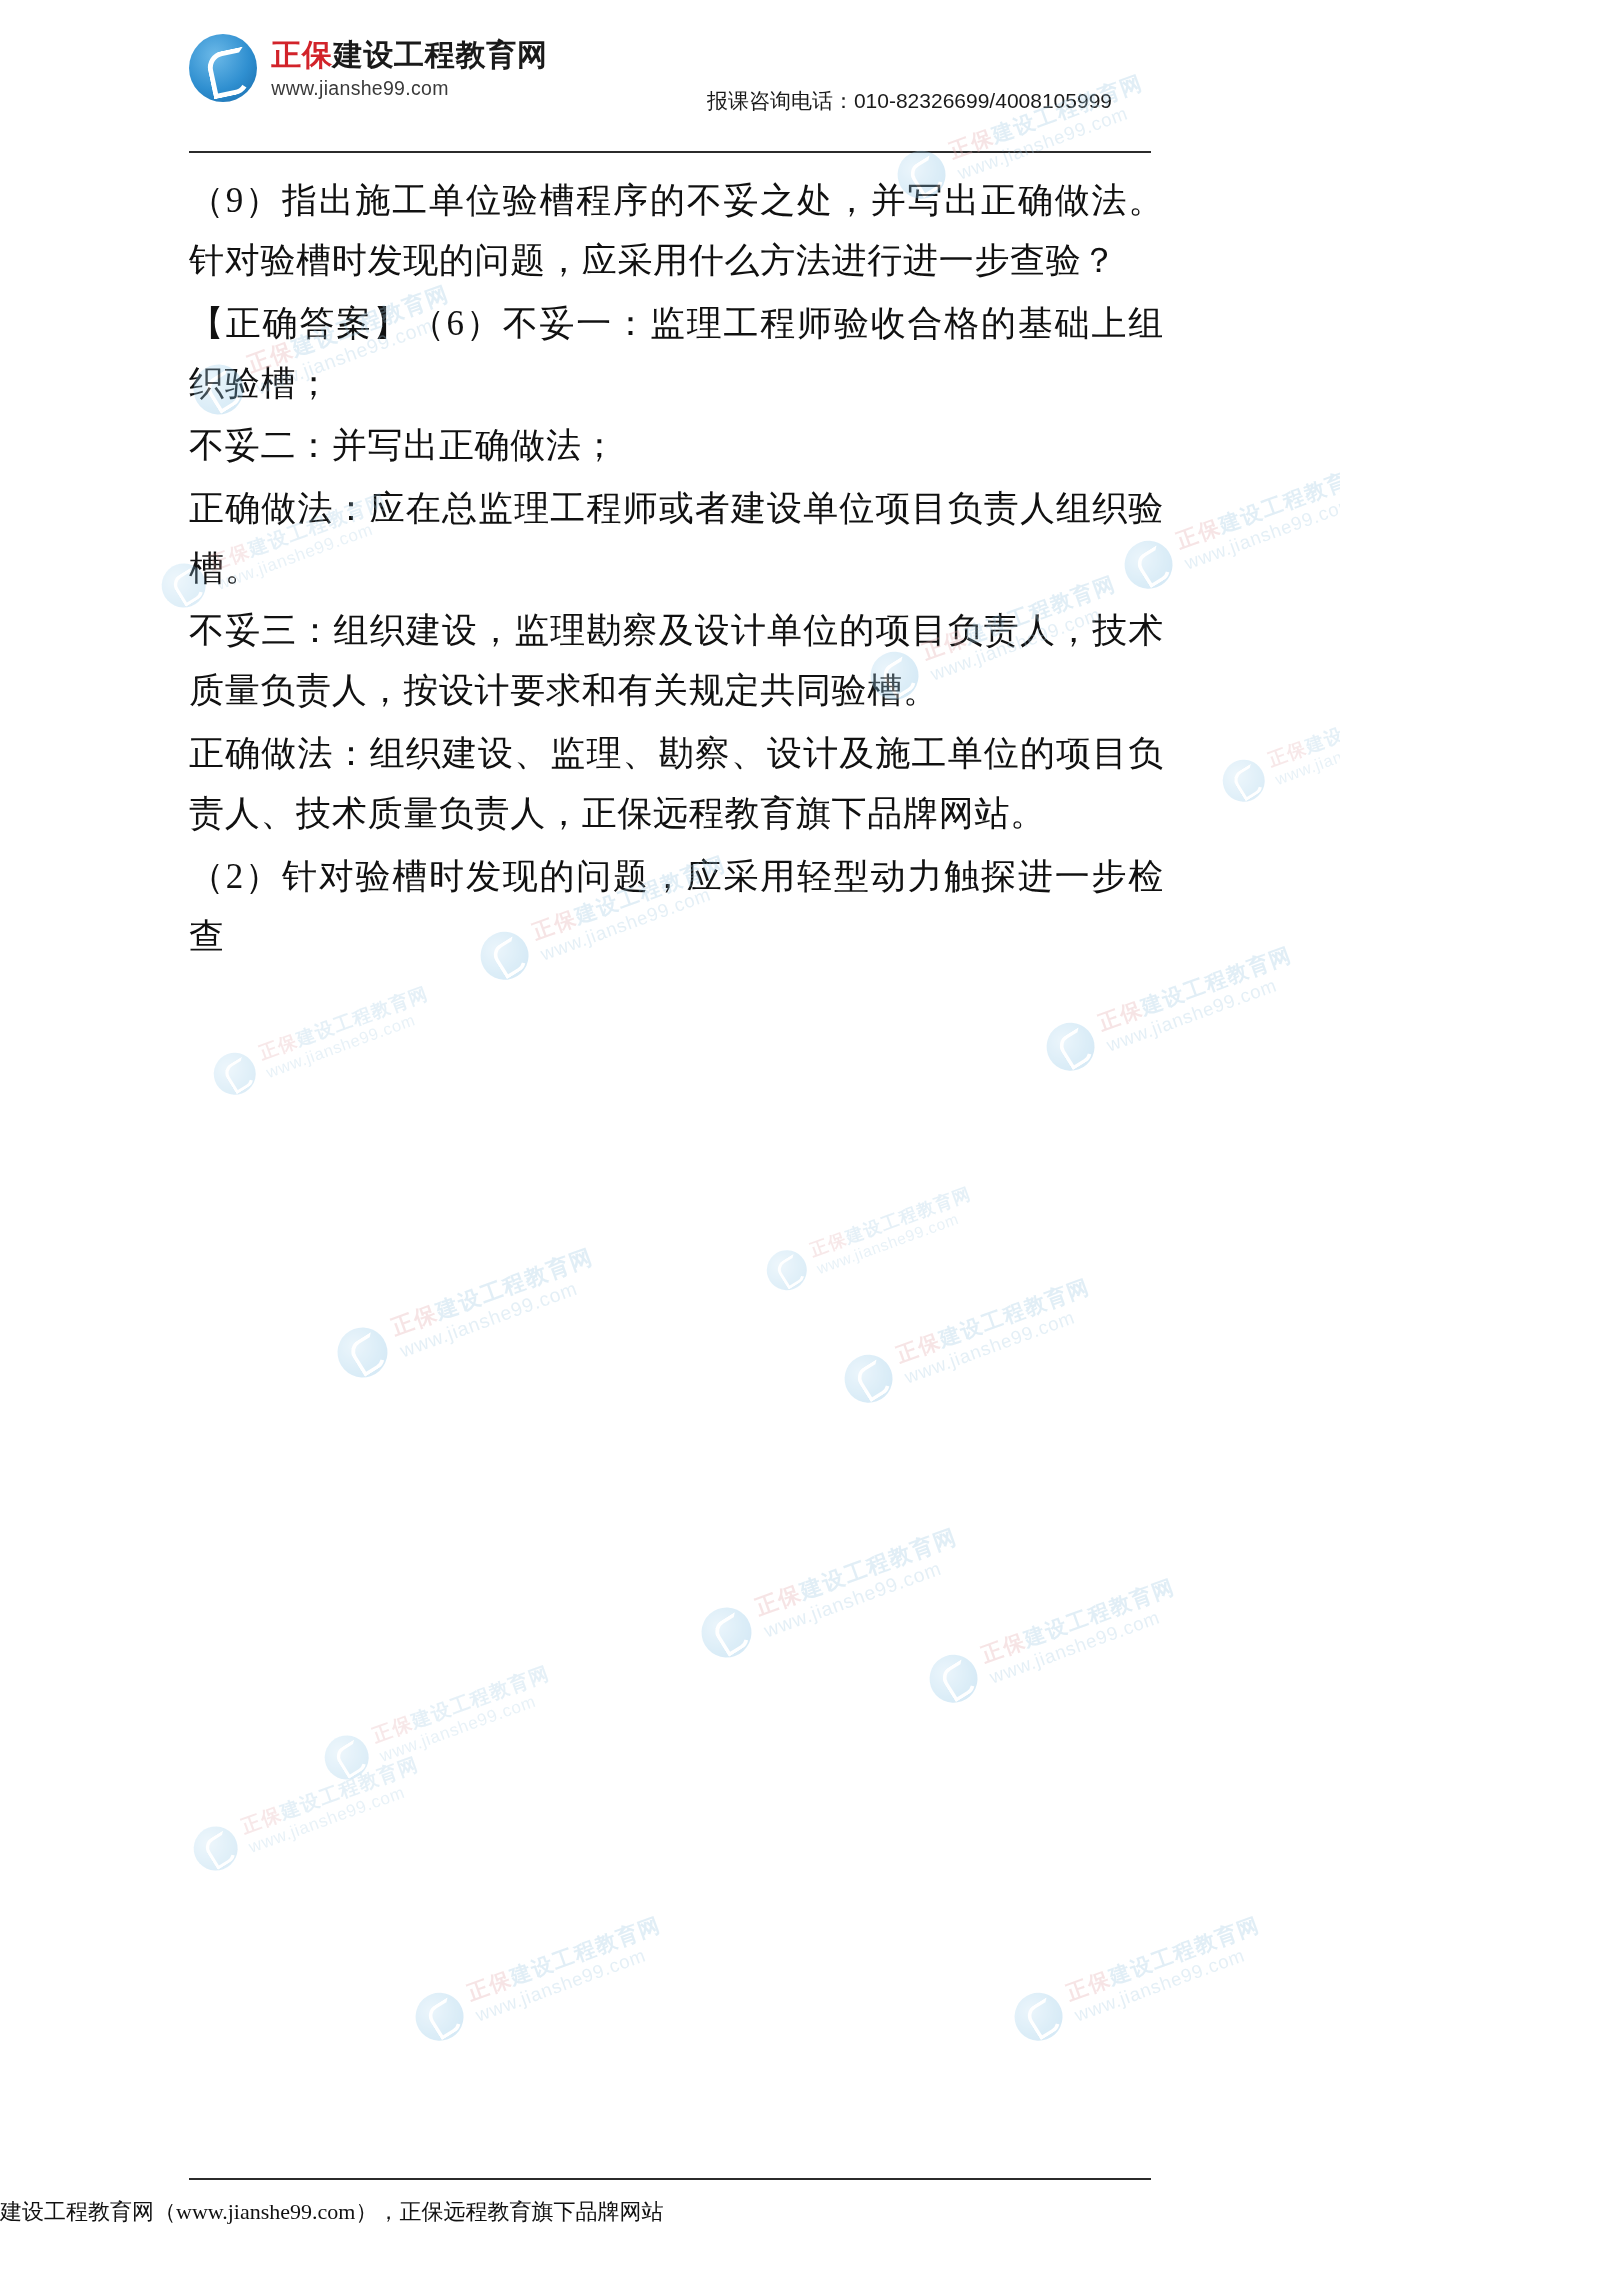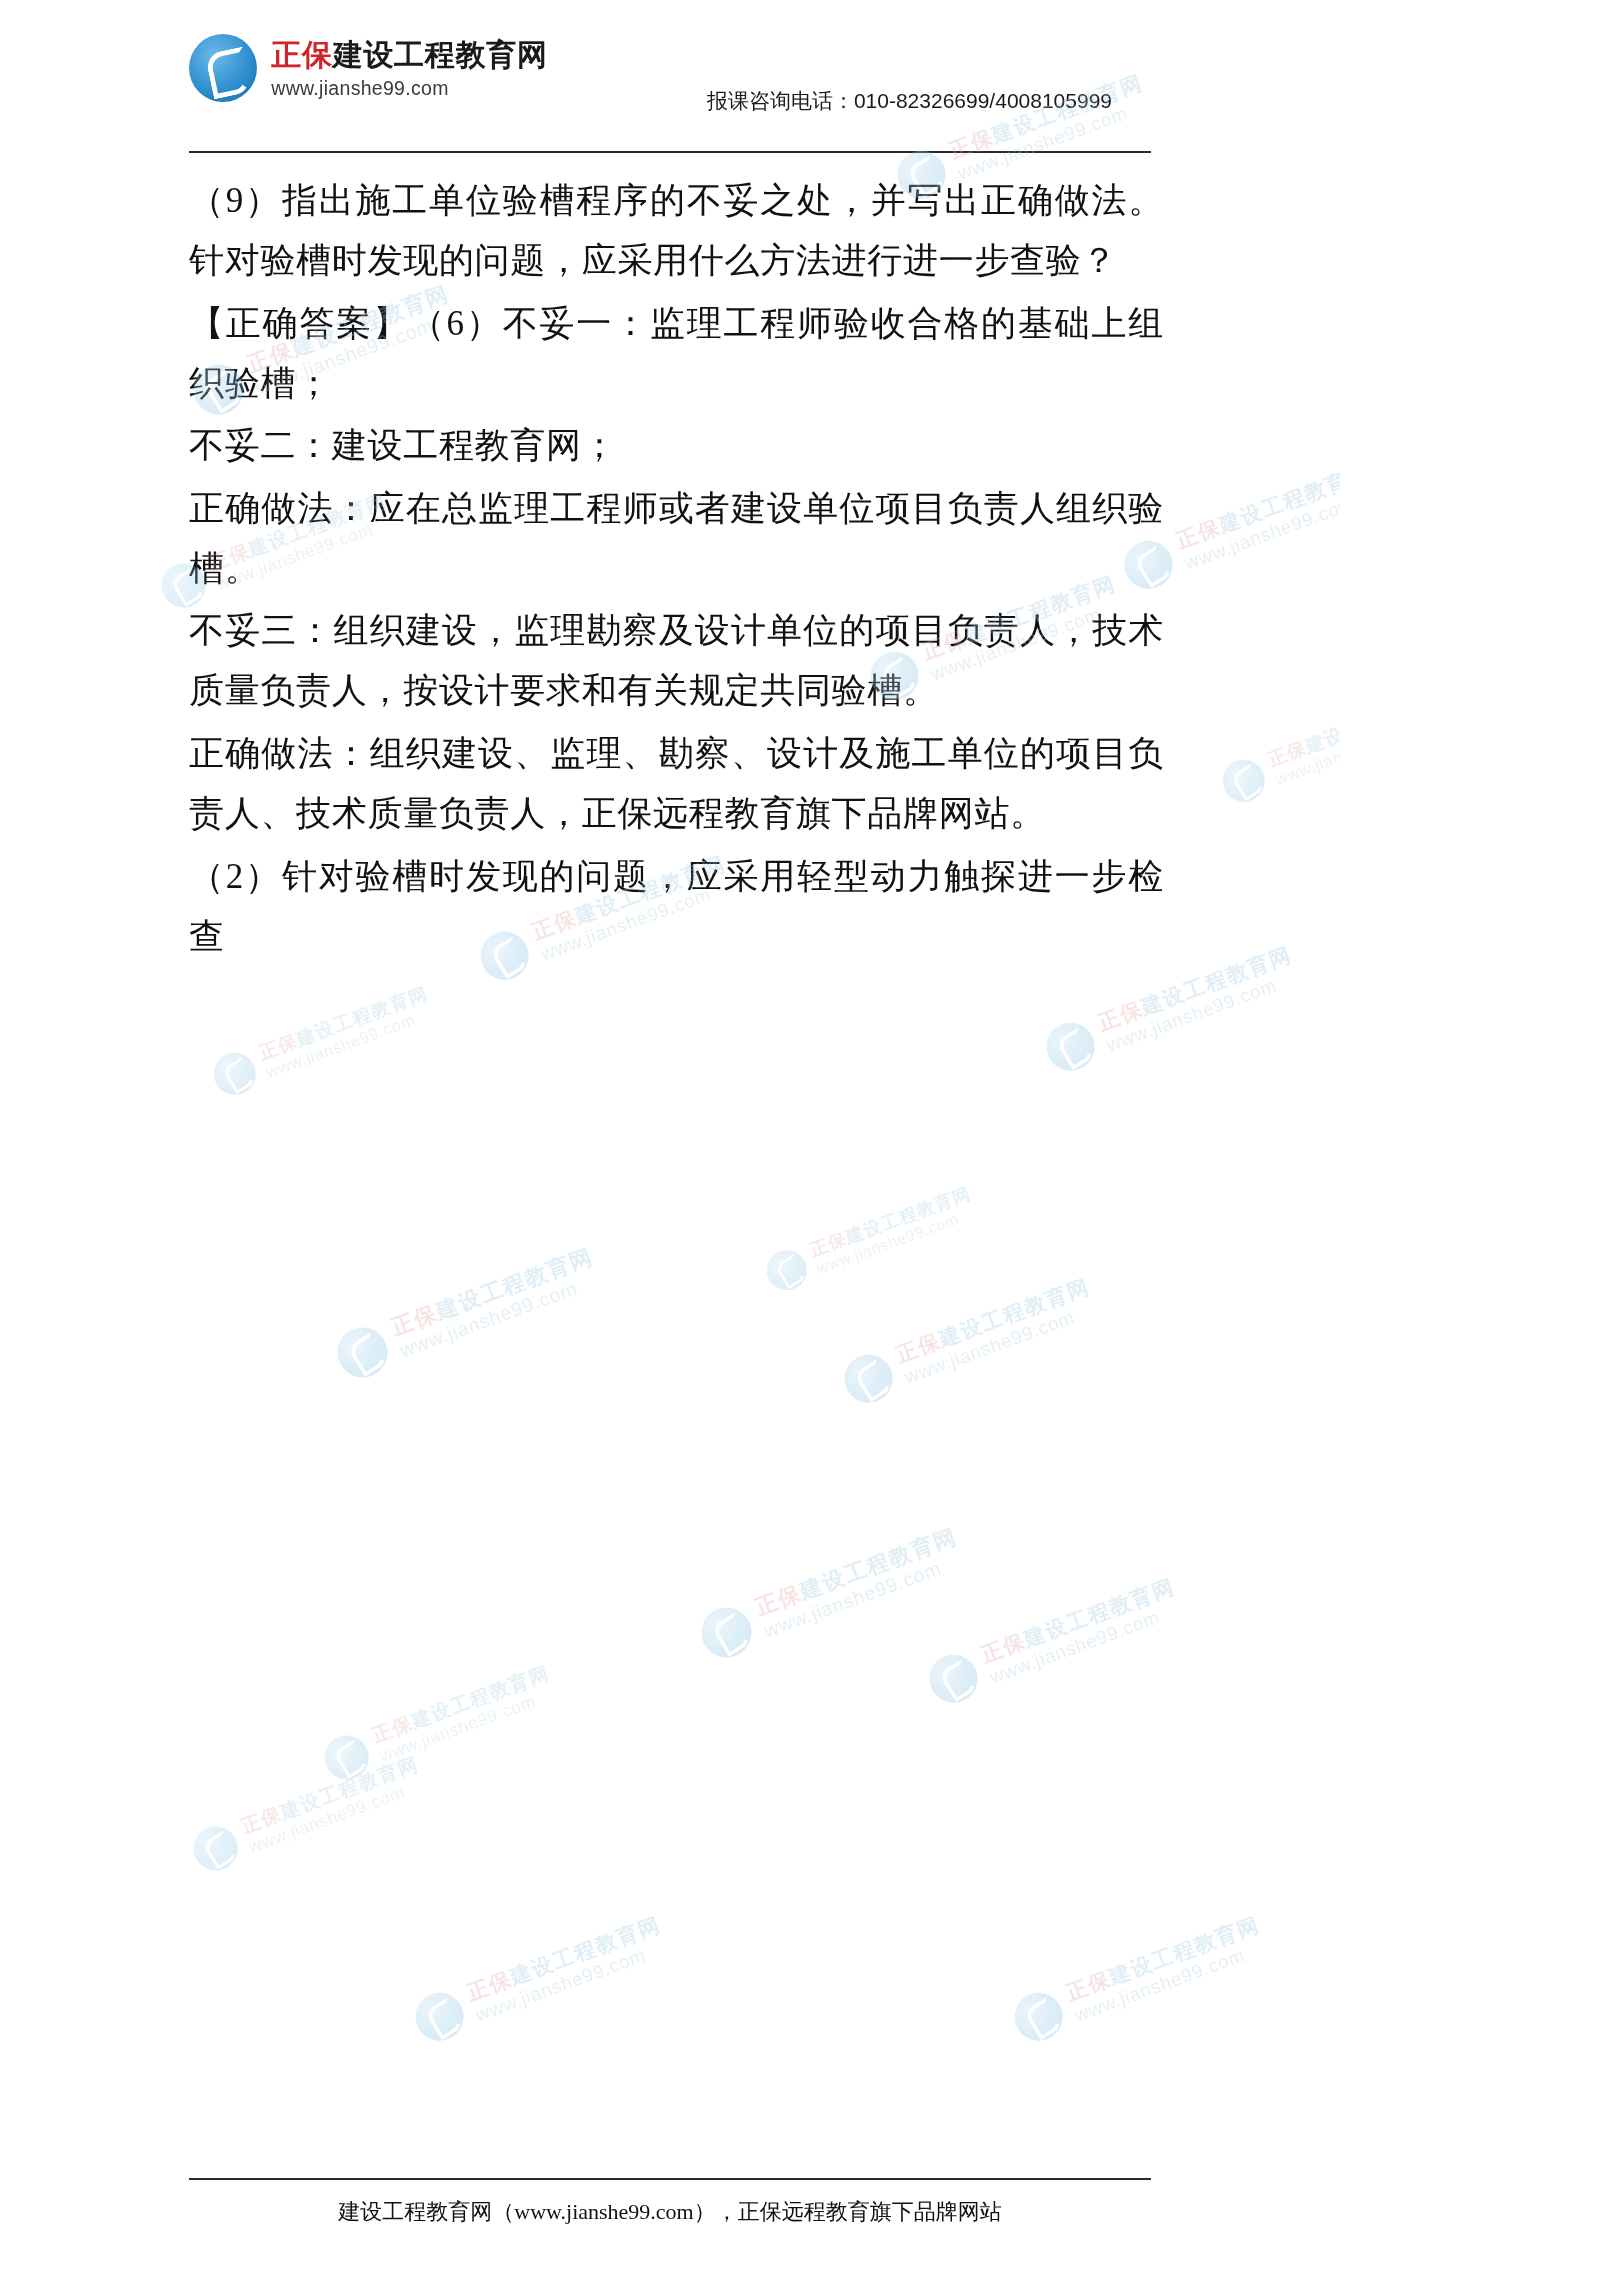--- a/index.html
+++ b/index.html
@@ -123,21 +123,20 @@
     right: 189px;
     bottom: 104px;
     height: 2px;
     background: #2b2b2b;
   }
   .footer-text {
     position: absolute;
     left: 0;
     right: 0;
     bottom: 57px;
-    text-align: center;
     font-size: 22px;
     color: #111111;
     font-family: "Liberation Serif", "DejaVu Serif", serif;
   }
 
   
   .wm-layer {
     position: absolute;
     inset: 0;
     pointer-events: none;
@@ -209,21 +208,21 @@
         <div class="logo-url">www.jianshe99.com</div>
       </div>
     </div>
     <div class="header-phone">报课咨询电话：010-82326699/4008105999</div>
   </div>
   <div class="header-rule"></div>
 
   <div class="content">
     <p class="para">（9）指出施工单位验槽程序的不妥之处，并写出正确做法。针对验槽时发现的问题，应采用什么方法进行进一步查验？</p>
     <p class="para">【正确答案】（6）不妥一：监理工程师验收合格的基础上组织验槽；</p>
-    <p class="para">不妥二：建设工程教育网；</p>
+    <p class="para">不妥二：并写出正确做法；</p>
     <p class="para">正确做法：应在总监理工程师或者建设单位项目负责人组织验槽。</p>
     <p class="para">不妥三：组织建设，监理勘察及设计单位的项目负责人，技术质量负责人，按设计要求和有关规定共同验槽。</p>
     <p class="para">正确做法：组织建设、监理、勘察、设计及施工单位的项目负责人、技术质量负责人，正保远程教育旗下品牌网站。</p>
     <p class="para">（2）针对验槽时发现的问题，应采用轻型动力触探进一步检查</p>
   </div>
 
   <div class="wm-layer">
     <div class="wm" style="left:195px; top:378px; transform:rotate(-20deg) scale(1.25);">
       <div class="wm-mark"></div>
       <div class="wm-body">

